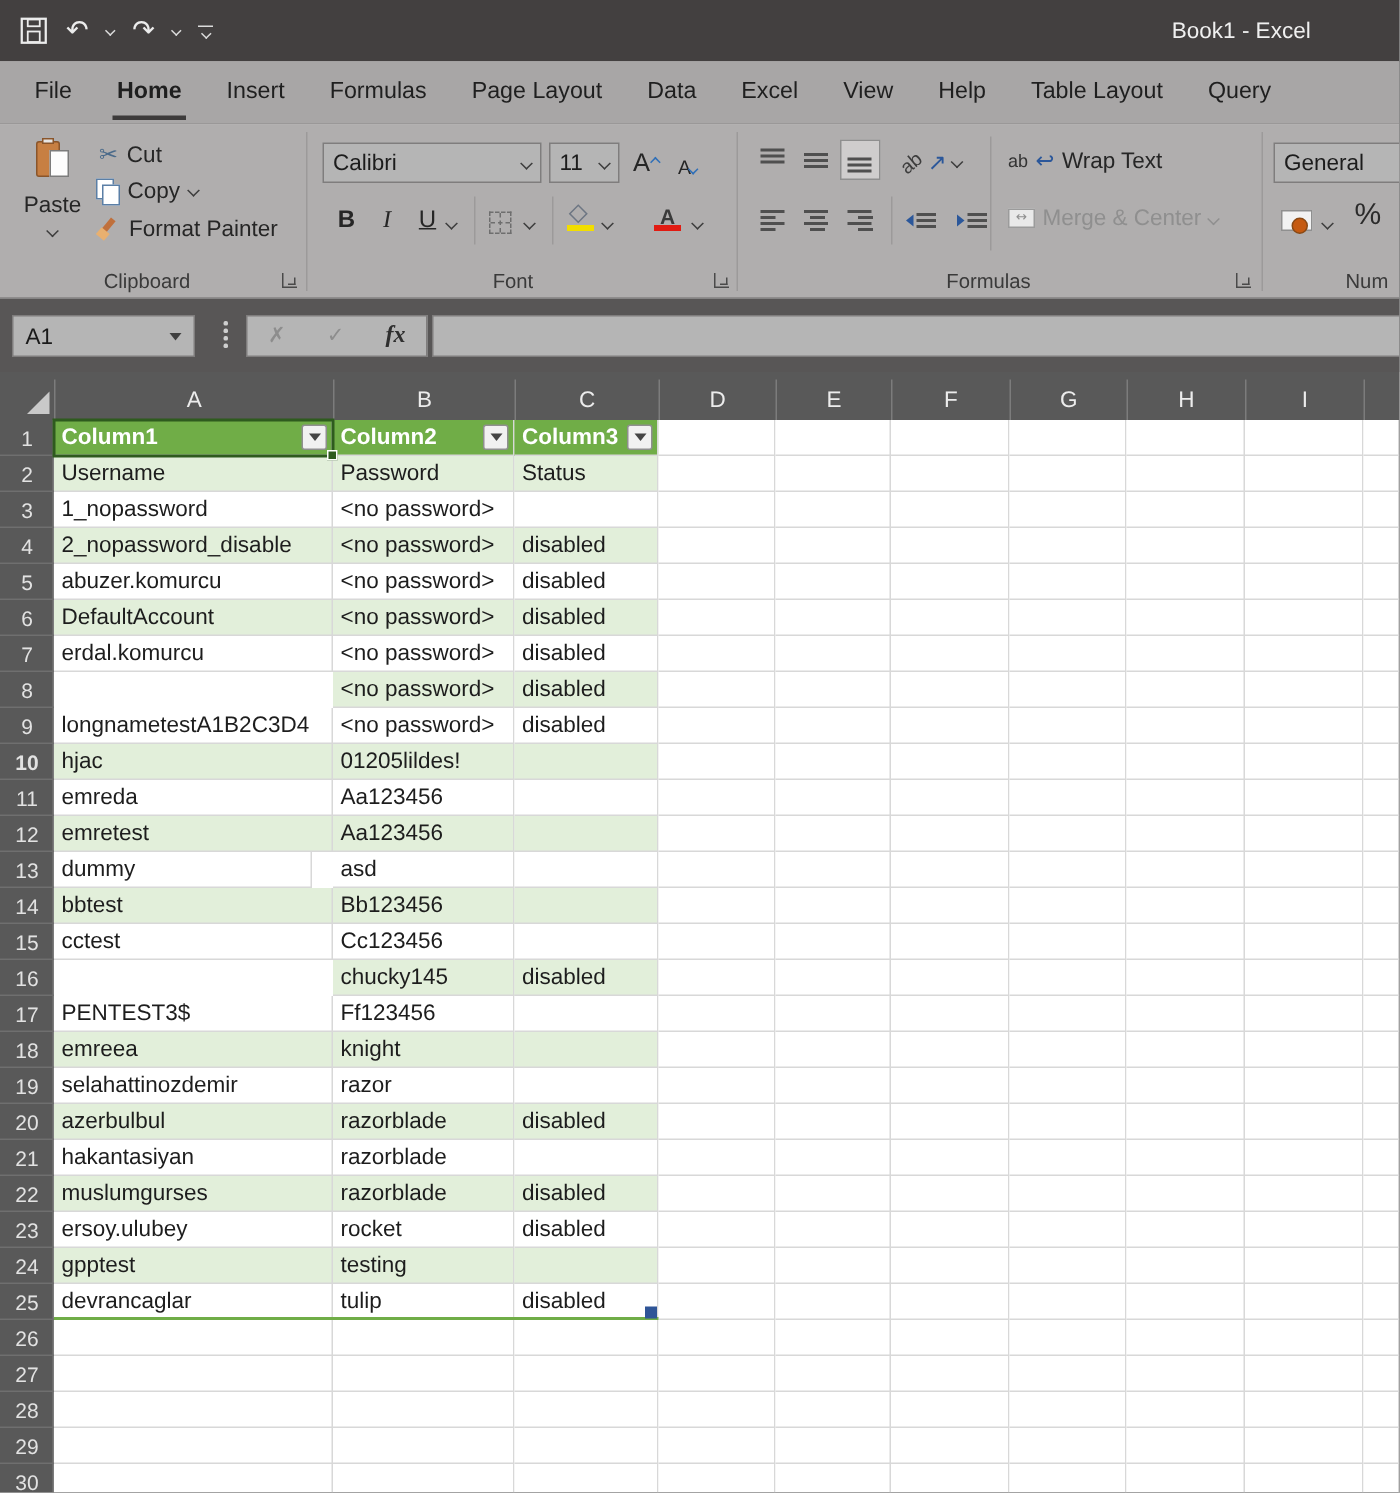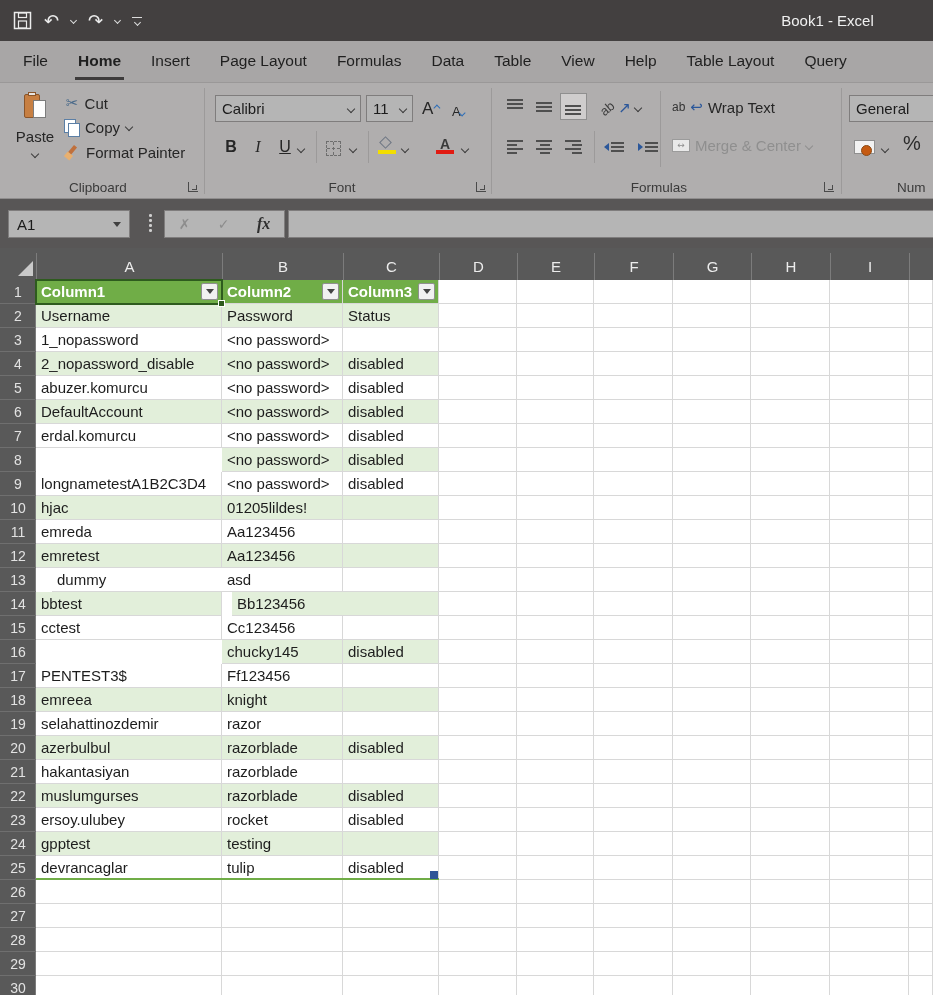--- a/index.html
+++ b/index.html
@@ -147,24 +147,24 @@
       </div>
     </div>
     <div class="win-title">Book1 - Excel</div>
   </div>
 
   <div class="tabrow">
     <nav class="tabs" id="tabs">
         <div class="tab">File</div>
         <div class="tab active">Home</div>
         <div class="tab">Insert</div>
+        <div class="tab">Formulas</div>
         <div class="tab">Page Layout</div>
-        <div class="tab">Formulas</div>
         <div class="tab">Data</div>
-        <div class="tab">Table</div>
+        <div class="tab">Excel</div>
         <div class="tab">View</div>
         <div class="tab">Help</div>
         <div class="tab">Table Layout</div>
         <div class="tab">Query</div>
       </nav>
   </div>
 
   <div class="ribbon">
 
     <div class="paste-btn">
@@ -377,21 +377,21 @@
 
   <div class="row-n" style="top: 32px;">1</div>
       <div class="row-n" style="top: 56px;">2</div>
       <div class="row-n" style="top: 80px;">3</div>
       <div class="row-n" style="top: 104px;">4</div>
       <div class="row-n" style="top: 128px;">5</div>
       <div class="row-n" style="top: 152px;">6</div>
       <div class="row-n" style="top: 176px;">7</div>
       <div class="row-n" style="top: 200px;">8</div>
       <div class="row-n" style="top: 224px;">9</div>
-      <div class="row-n" style="top: 248px;">10</div>
+      <div class="row-n" style="top: 248px; font-weight: bold;">10</div>
       <div class="row-n" style="top: 272px;">11</div>
       <div class="row-n" style="top: 296px;">12</div>
       <div class="row-n" style="top: 320px;">13</div>
       <div class="row-n" style="top: 344px;">14</div>
       <div class="row-n" style="top: 368px;">15</div>
       <div class="row-n" style="top: 392px;">16</div>
       <div class="row-n" style="top: 416px;">17</div>
       <div class="row-n" style="top: 440px;">18</div>
       <div class="row-n" style="top: 464px;">19</div>
       <div class="row-n" style="top: 488px;">20</div>
@@ -517,32 +517,32 @@
       <div class="cell band" style="left: 36px; width: 186px; top: 296px;">emretest</div>
       <div class="cell band" style="left: 222px; width: 121px; top: 296px;">Aa123456</div>
       <div class="cell band" style="left: 343px; width: 96px; top: 296px;"></div>
       <div class="cell" style="left: 439px; width: 78px; top: 296px;"></div>
       <div class="cell" style="left: 517px; width: 77px; top: 296px;"></div>
       <div class="cell" style="left: 594px; width: 79px; top: 296px;"></div>
       <div class="cell" style="left: 673px; width: 78px; top: 296px;"></div>
       <div class="cell" style="left: 751px; width: 79px; top: 296px;"></div>
       <div class="cell" style="left: 830px; width: 79px; top: 296px;"></div>
       <div class="cell" style="left: 909px; width: 24px; top: 296px;"></div>
-      <div class="cell" style="left: 52px; width: 172px; top: 320px;">dummy</div>
+      <div class="cell" style="left: 36px; width: 172px; top: 320px;">dummy</div>
       <div class="cell" style="left: 222px; width: 121px; top: 320px;">asd</div>
       <div class="cell" style="left: 343px; width: 96px; top: 320px;"></div>
       <div class="cell" style="left: 439px; width: 78px; top: 320px;"></div>
       <div class="cell" style="left: 517px; width: 77px; top: 320px;"></div>
       <div class="cell" style="left: 594px; width: 79px; top: 320px;"></div>
       <div class="cell" style="left: 673px; width: 78px; top: 320px;"></div>
       <div class="cell" style="left: 751px; width: 79px; top: 320px;"></div>
       <div class="cell" style="left: 830px; width: 79px; top: 320px;"></div>
       <div class="cell" style="left: 909px; width: 24px; top: 320px;"></div>
       <div class="cell band" style="left: 36px; width: 186px; top: 344px;">bbtest</div>
-      <div class="cell band" style="left: 222px; width: 121px; top: 344px; margin-left: 10px;">Bb123456</div>
+      <div class="cell band" style="left: 222px; width: 121px; top: 344px;">Bb123456</div>
       <div class="cell band" style="left: 343px; width: 96px; top: 344px;"></div>
       <div class="cell" style="left: 439px; width: 78px; top: 344px;"></div>
       <div class="cell" style="left: 517px; width: 77px; top: 344px;"></div>
       <div class="cell" style="left: 594px; width: 79px; top: 344px;"></div>
       <div class="cell" style="left: 673px; width: 78px; top: 344px;"></div>
       <div class="cell" style="left: 751px; width: 79px; top: 344px;"></div>
       <div class="cell" style="left: 830px; width: 79px; top: 344px;"></div>
       <div class="cell" style="left: 909px; width: 24px; top: 344px;"></div>
       <div class="cell" style="left: 36px; width: 186px; top: 368px;">cctest</div>
       <div class="cell" style="left: 222px; width: 121px; top: 368px;">Cc123456</div>

